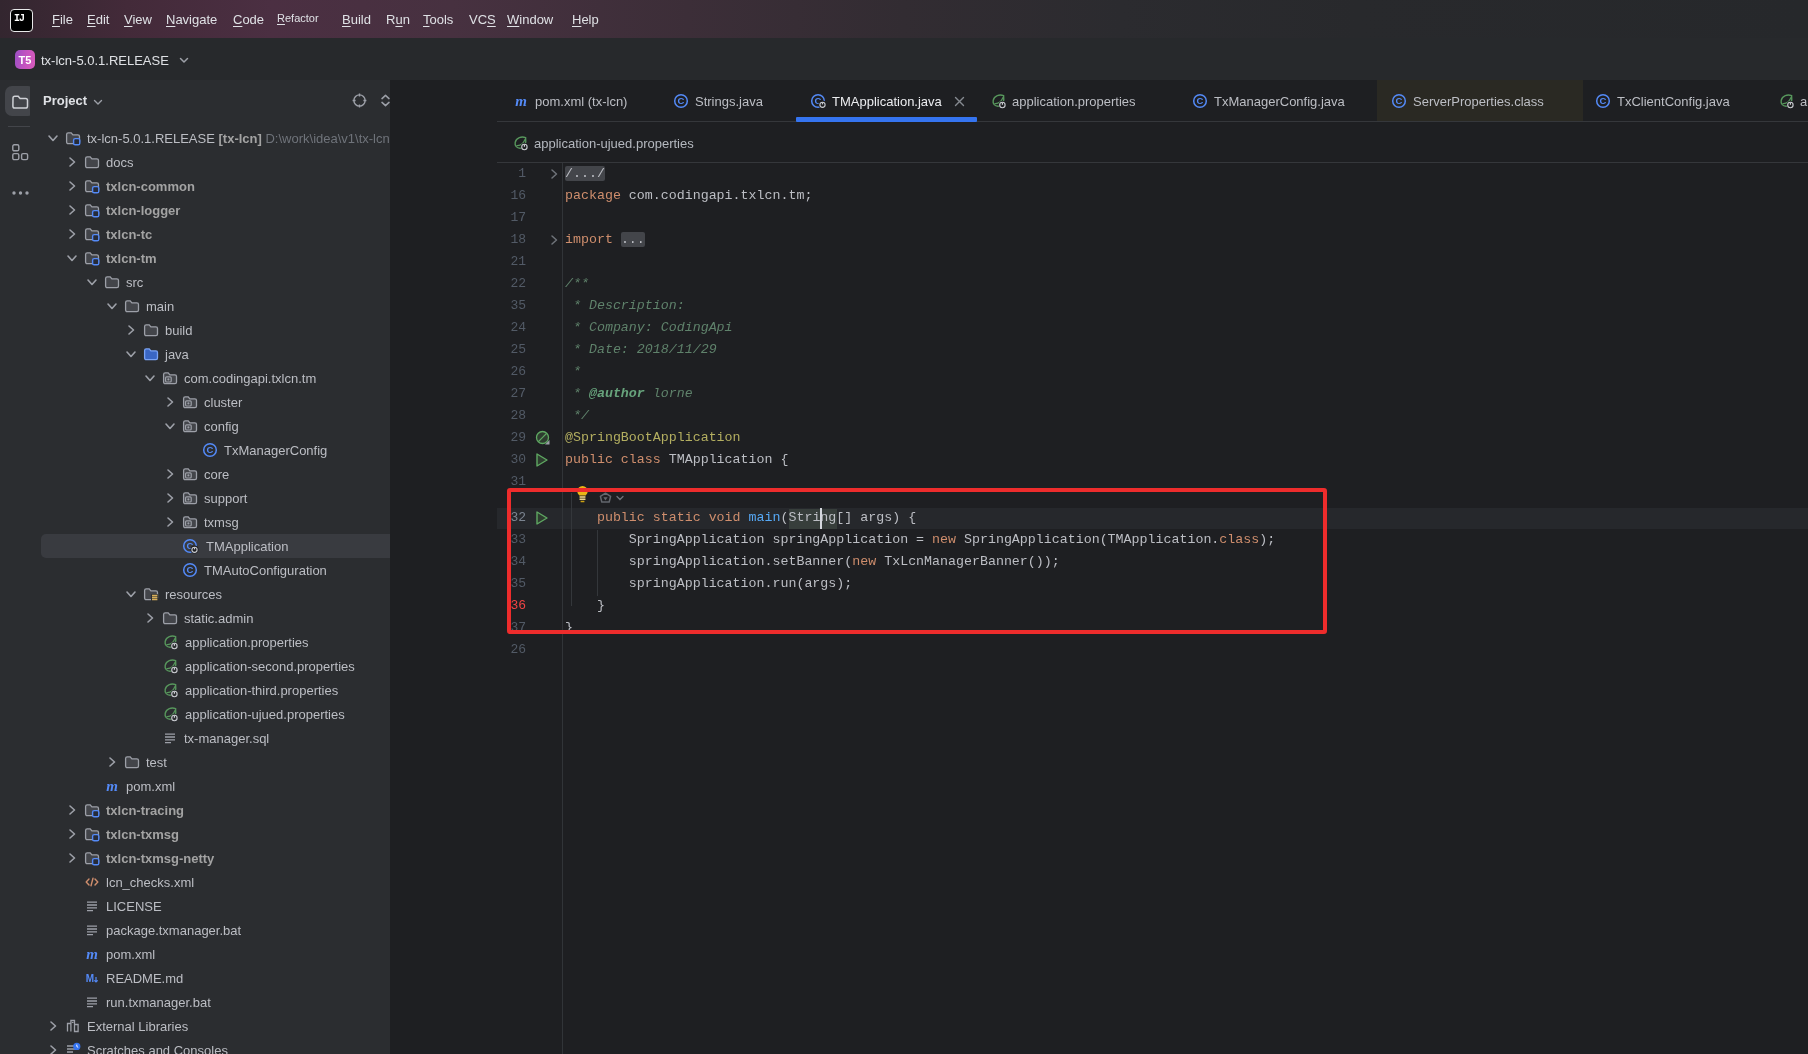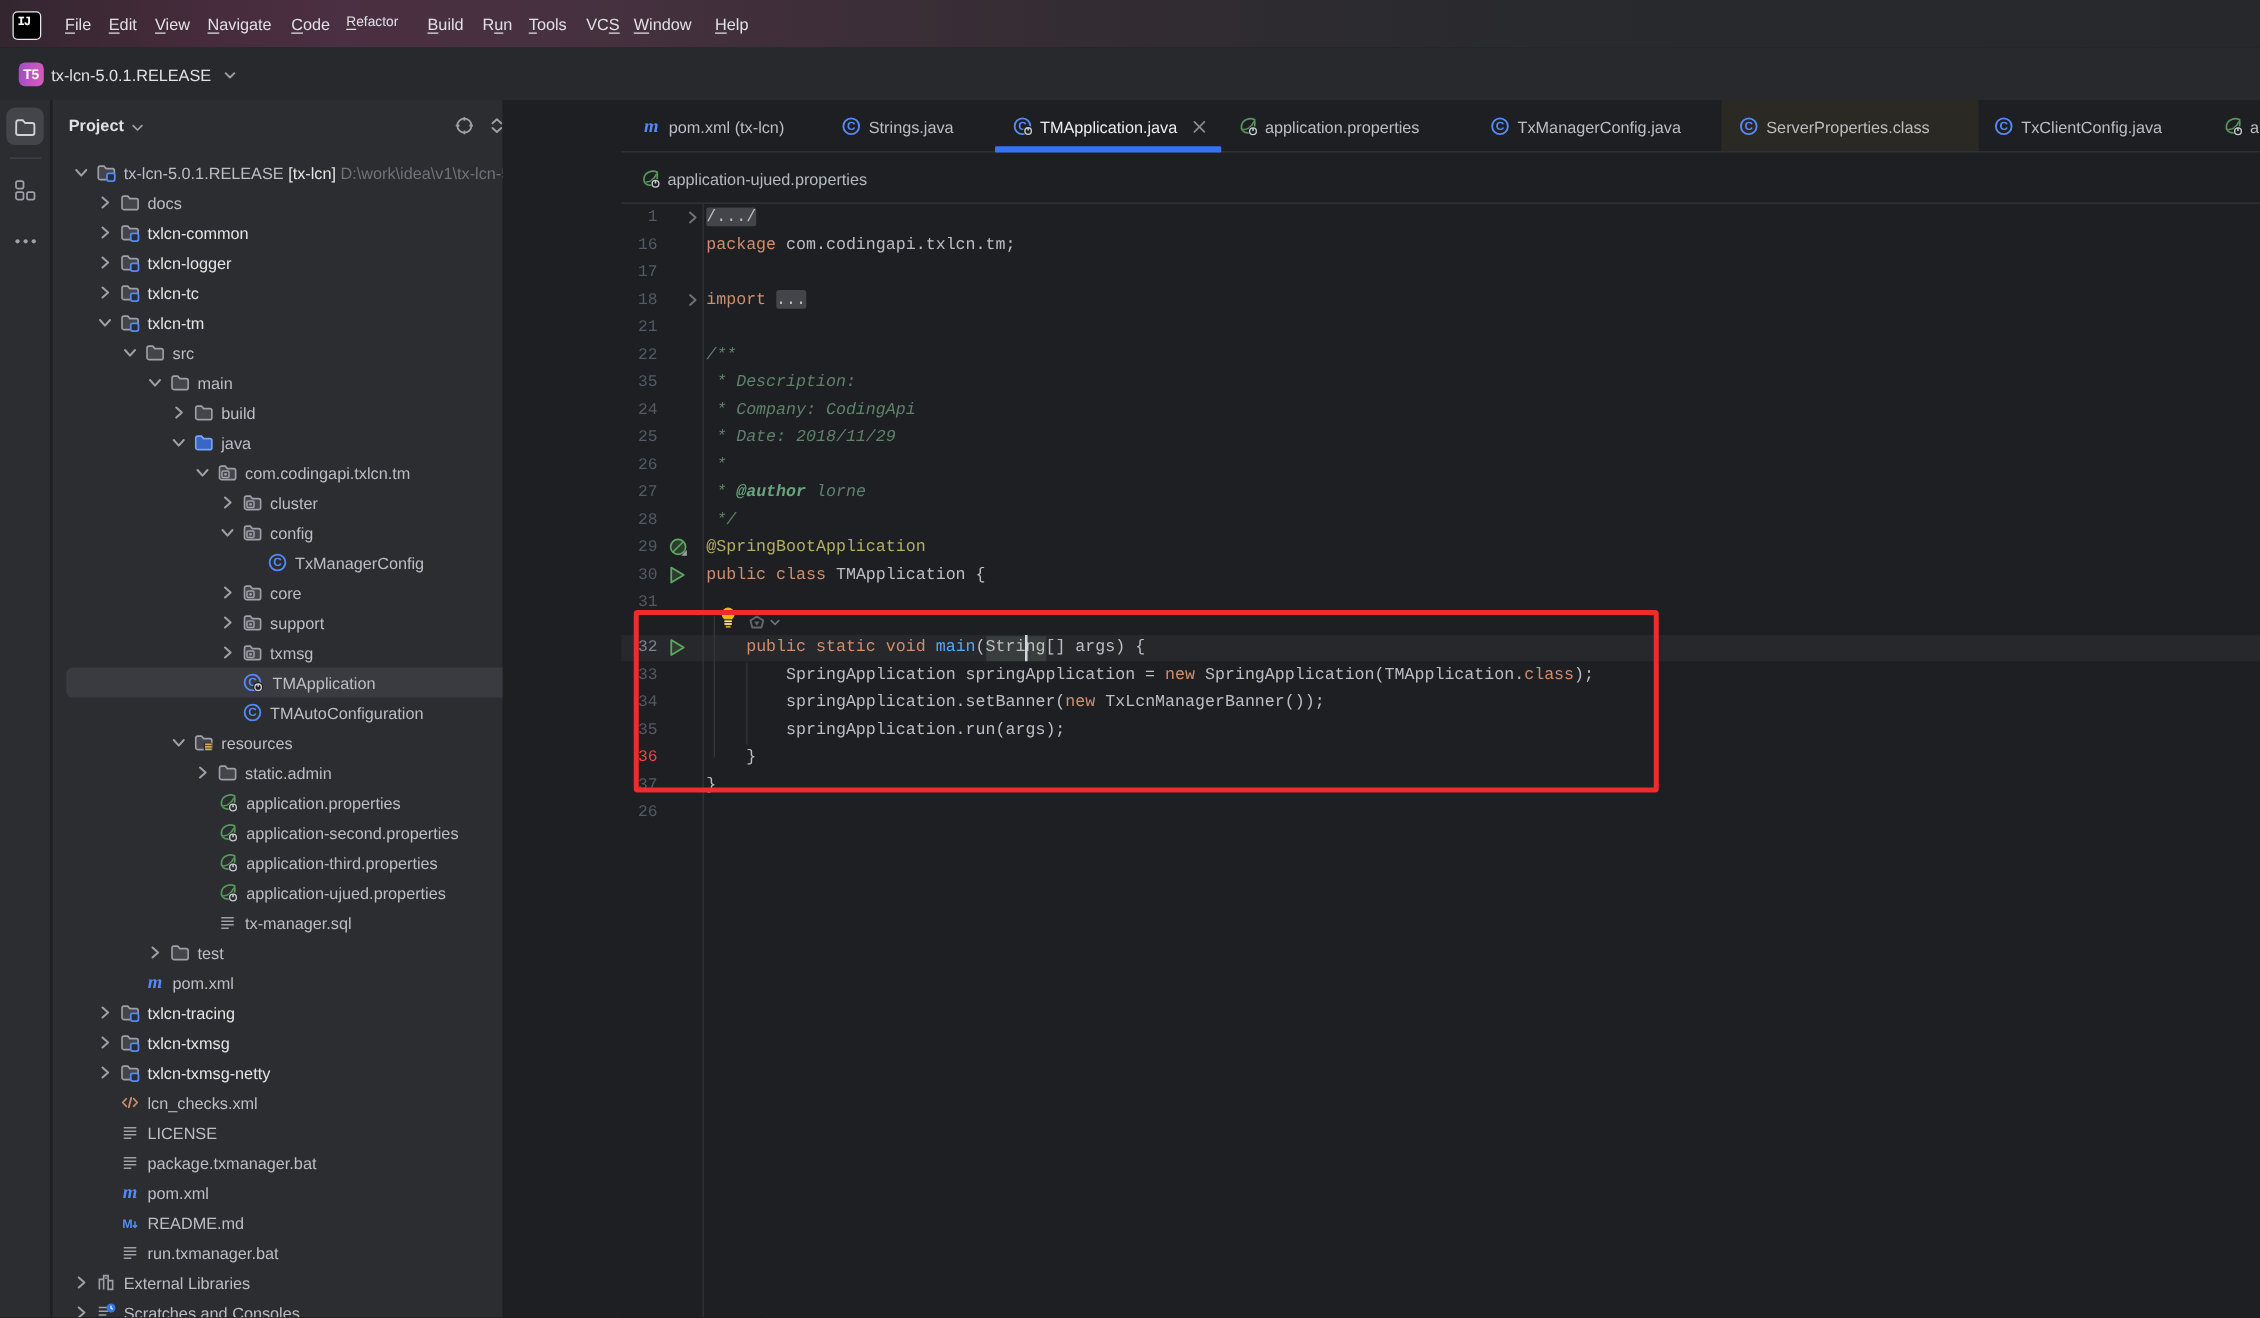--- a/index.html
+++ b/index.html
@@ -1,20 +1,20 @@
 <!DOCTYPE html>
 <html><head><meta charset="utf-8"><style>
 *{margin:0;padding:0;box-sizing:border-box;}
 html,body{width:1808px;height:1054px;overflow:hidden;background:#1e1f22;}
 body{font-family:"Liberation Sans",sans-serif;-webkit-font-smoothing:antialiased;}
 .abs{position:absolute;}
 div.abs>svg{display:block;}
 .row{position:absolute;height:24px;display:flex;align-items:center;white-space:nowrap;font-size:13px;color:#bcbec4;}
 .row svg{flex:0 0 auto;margin-right:0;}
-.b{font-weight:400;color:#e5e5e5;text-align:center;}
+.b{font-weight:700;color:#a3a3a3;text-align:center;}
 .cl{position:absolute;left:565px;white-space:pre;font-family:"Liberation Mono",monospace;font-size:13.3px;line-height:22px;color:#bcbec4;}
 .ln{position:absolute;left:432px;width:94px;text-align:right;font-family:"Liberation Mono",monospace;font-size:13px;line-height:22px;color:#525a66;}
 .kw{color:#cf8e6d;}.doc{color:#5f826b;font-style:italic;}.ann{color:#b3ae60;}.mth{color:#56a8f5;}
 .fold{background:#43454a;border-radius:2px;}
 u{text-underline-offset:2px;text-decoration-thickness:1px;}
 </style></head><body>
 <div class="abs" style="left:0;top:0;width:1808px;height:1054px;background:#1e1f22;overflow:hidden;">
 <div class="abs" style="left:0;top:0;width:1808px;height:38px;background:linear-gradient(90deg,#33262f 0%,#432a39 7%,#4b2f42 15%,#473140 25%,#3c2e38 38%,#322c32 50%,#2b2b2f 62%,#28292c 75%,#26282b 100%);"></div>
 <div class="abs" style="left:10px;top:9px;width:23px;height:23px;border:1.6px solid #e8e9ea;border-radius:4px;background:#000;">
       <div class="abs" style="left:3px;top:3px;width:13px;height:13px;font-family:'Liberation Mono',monospace;font-weight:bold;font-size:10px;color:#fff;letter-spacing:-1px;">IJ</div>
@@ -54,21 +54,21 @@
         <rect x="9.6" y="9.6" width="6" height="6" rx="1.4" fill="none" stroke="#9da0a8" stroke-width="1.4"></rect>
       </svg>
     </div>
 <div class="abs" style="left:11px;top:190px;">
       <svg width="19" height="6" viewBox="0 0 19 6" style="">
         <circle cx="3" cy="3" r="1.7" fill="#9da0a8"></circle>
         <circle cx="9.5" cy="3" r="1.7" fill="#9da0a8"></circle>
         <circle cx="16" cy="3" r="1.7" fill="#9da0a8"></circle>
       </svg>
     </div>
-<div class="abs" style="left:42px;top:80px;width:360px;height:974px;background:#2b2d30;overflow:hidden;">
+<div class="abs" style="left:30px;top:80px;width:360px;height:974px;background:#2b2d30;overflow:hidden;">
 <div class="abs" style="left:13px;top:13px;font-size:13px;font-weight:700;color:#dfe1e5;">Project</div>
 <div class="abs" style="left:61px;top:15px;">
         <svg width="14" height="14" viewBox="0 0 14 14" style="">
           <path d="M3.5 5.5 L7 9 L10.5 5.5" fill="none" stroke="#9da0a8" stroke-width="1.4" stroke-linecap="round" stroke-linejoin="round"></path>
         </svg>
       </div>
 <div class="abs" style="left:321px;top:12px;">
         <svg width="17" height="17" viewBox="0 0 17 17" style="">
           <circle cx="8.5" cy="8.5" r="5.6" fill="none" stroke="#9da0a8" stroke-width="1.4"></circle>
           <path d="M8.5 1.6 v3 M8.5 12.4 v3 M1.6 8.5 h3 M12.4 8.5 h3" stroke="#9da0a8" stroke-width="1.4"></path>

